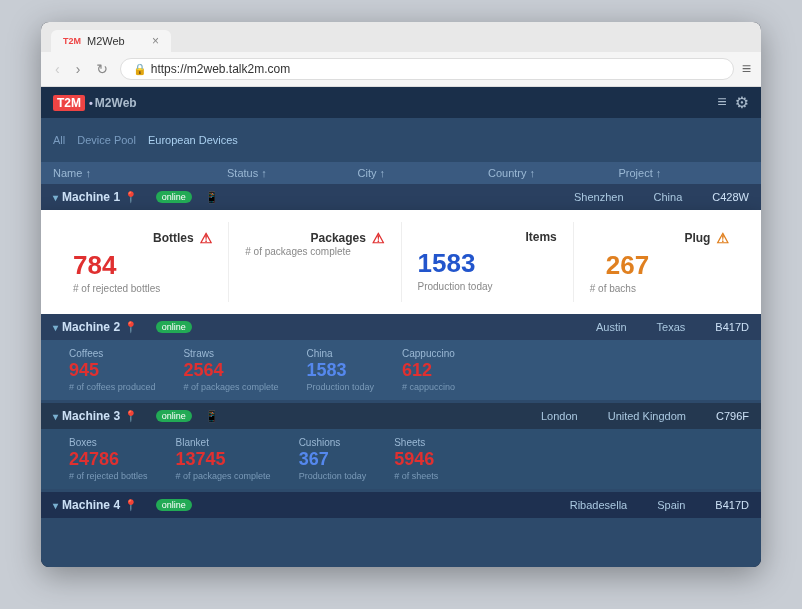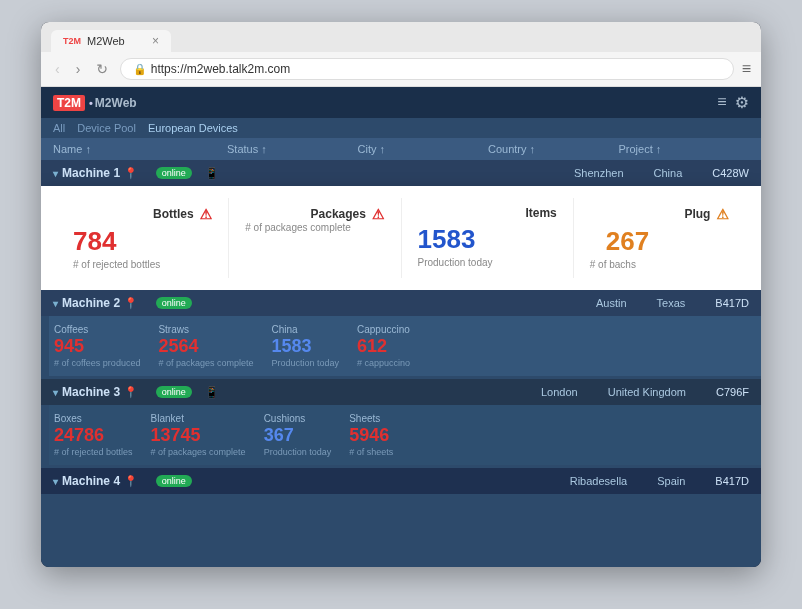--- a/index.html
+++ b/index.html
@@ -142,21 +142,21 @@
     .app-header-right {
       margin-left: auto;
       display: flex;
       gap: 8px;
       color: #aabbcc;
     }
 
     
     .breadcrumb-bar {
       background: #2d4a6b;
-      padding: 4px 12px;
+      padding: 16px 12px;
       display: flex;
       gap: 6px;
       font-size: 11px;
       color: #7a9cc0;
     }
 
     .breadcrumb-item { cursor: pointer; }
     .breadcrumb-item.active { color: #aad0f0; }
 
     
@@ -258,23 +258,22 @@
 
     .alert-icon-orange {
       color: #e08020;
       font-size: 14px;
     }
 
     
     .machine-data-row {
       background: #34567a;
       display: flex;
-      padding: 8px 5px;
-      gap: 18px;
-      margin-left: 8px;
+      padding: 8px 28px;
+      gap: 28px;
     }
 
     .mini-card {
       display: flex;
       flex-direction: column;
       gap: 1px;
     }
 
     .mini-card-title {
       font-size: 10px;

